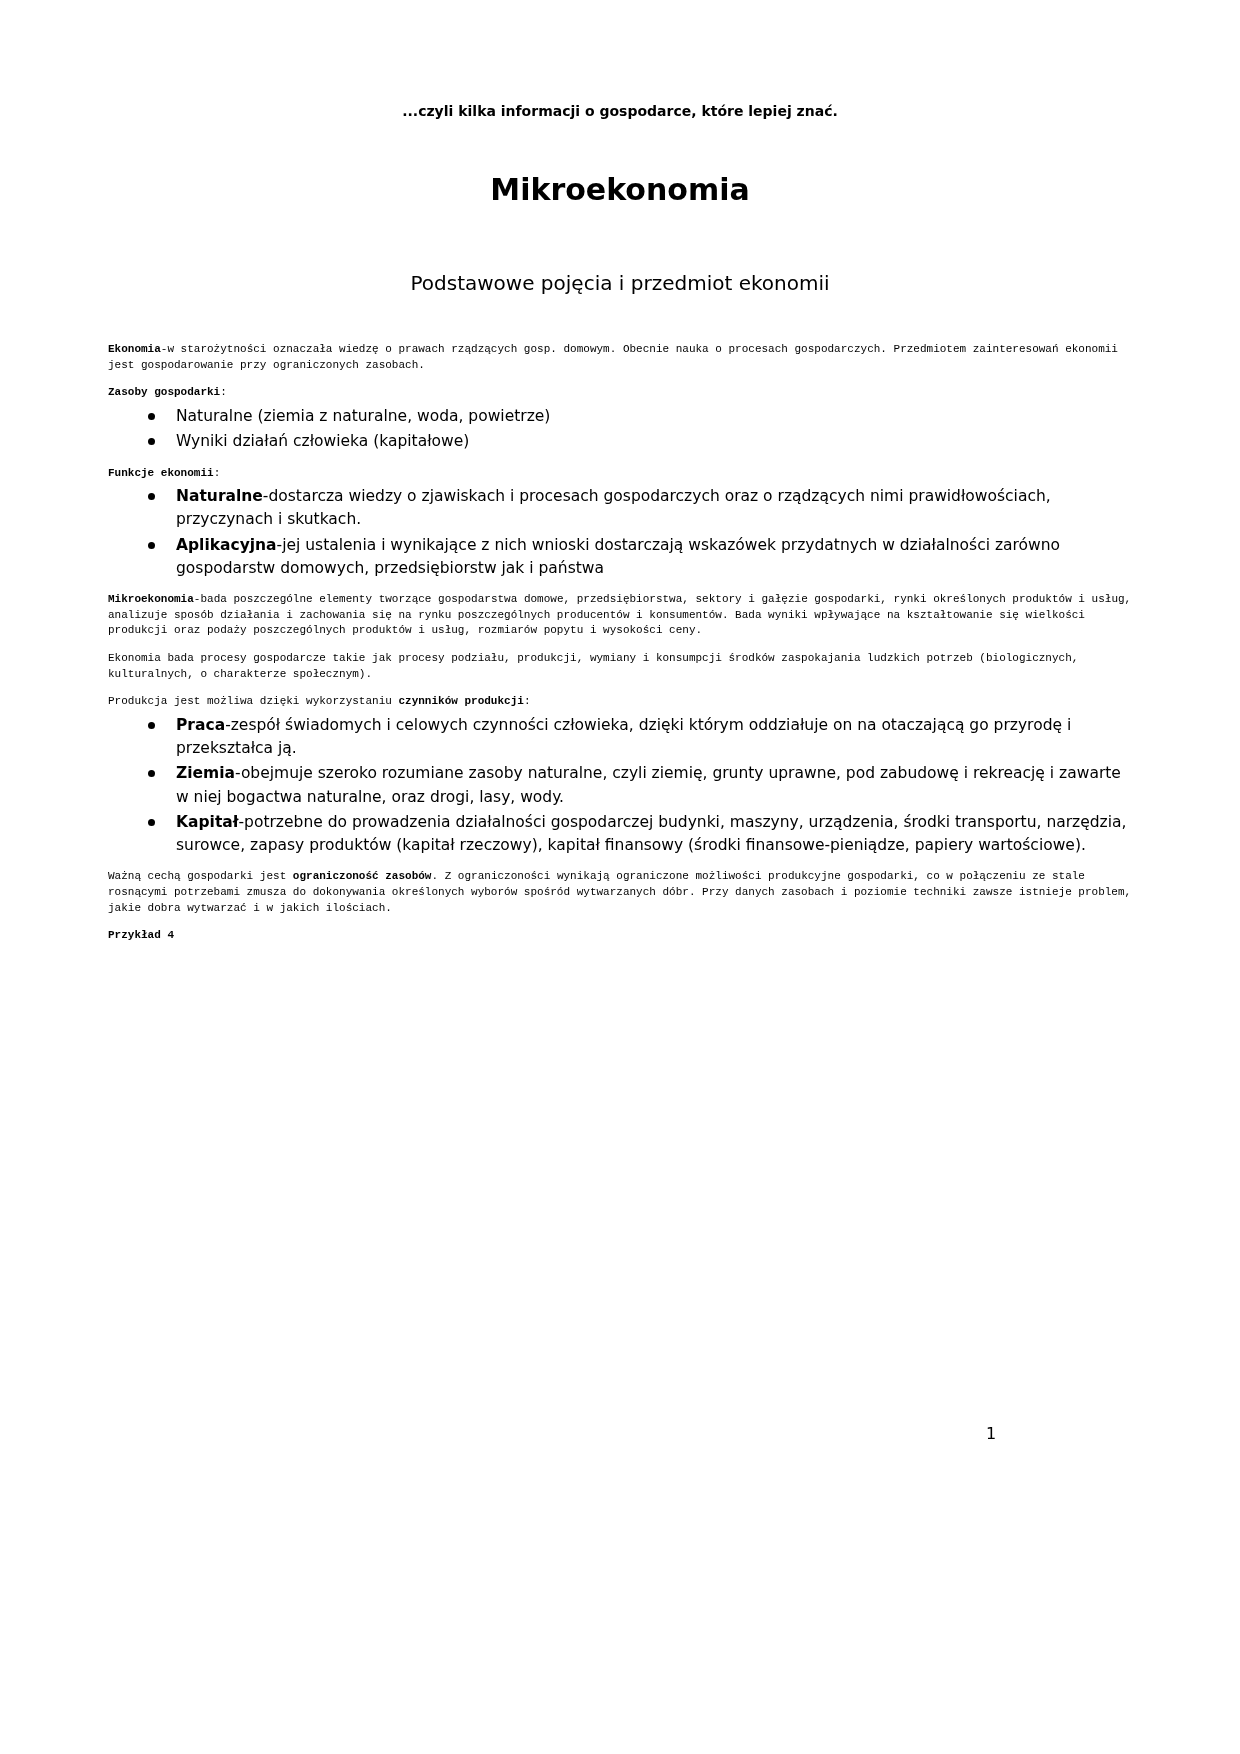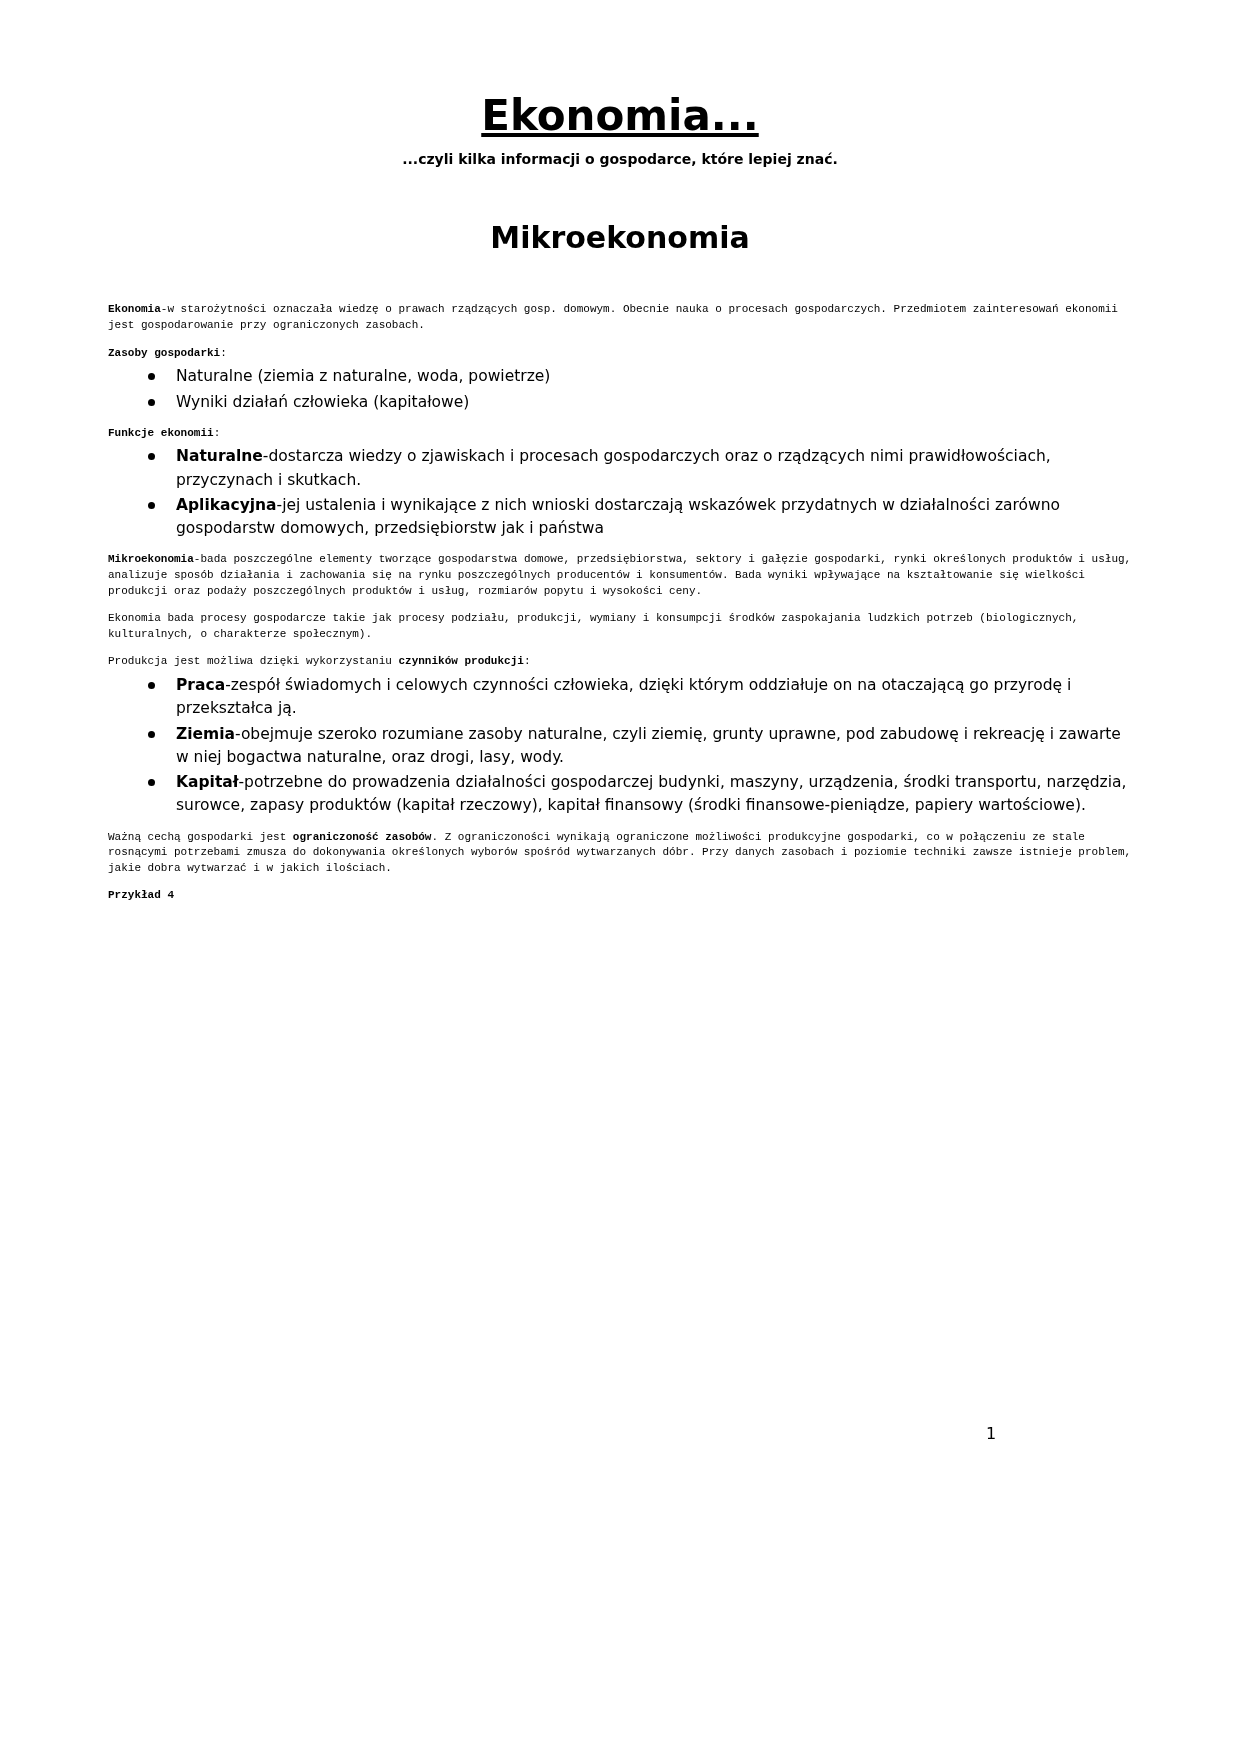--- a/index.html
+++ b/index.html
@@ -94,26 +94,26 @@
     font-size: 16px;
     line-height: 1.2;
   }
 </style>
 </head>
 <body>
 
 <div class="page">
   <div class="content">
 
-    <h1 class="doc-title"><span class="underlined">Ekonomia...</span></h1>
 
     <p class="doc-subtitle">...czyli kilka informacji o gospodarce, które lepiej znać.</p>
 
     <h2 class="chapter-title">Mikroekonomia</h2>
 
+    <h3 class="section-title">Podstawowe pojęcia i przedmiot ekonomii</h3>
 
     <p class="body-text first-paragraph"><span class="bold">Ekonomia</span><span>-w starożytności oznaczała wiedzę o prawach rządzących gosp. domowym. Obecnie nauka o procesach gospodarczych. Przedmiotem zainteresowań ekonomii jest gospodarowanie przy ograniczonych zasobach.</span></p>
 
     <p class="body-text heading-line"><span class="bold">Zasoby gospodarki</span><span>:</span></p>
 
     <ul class="bullets">
       <li><span>Naturalne (ziemia z naturalne, woda, powietrze)</span></li>
       <li><span>Wyniki działań człowieka (kapitałowe)</span></li>
     </ul>
 

